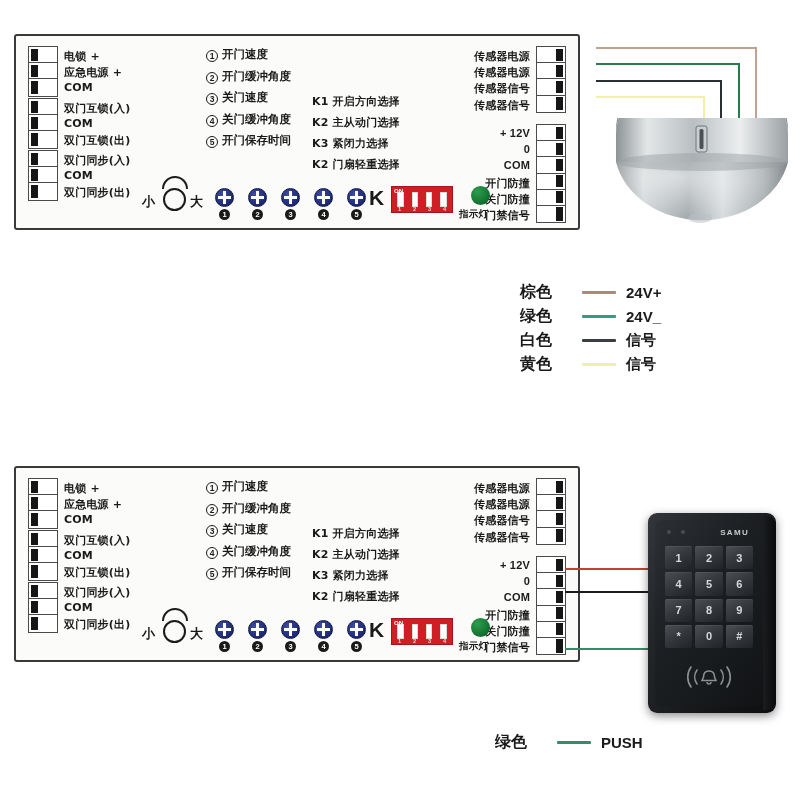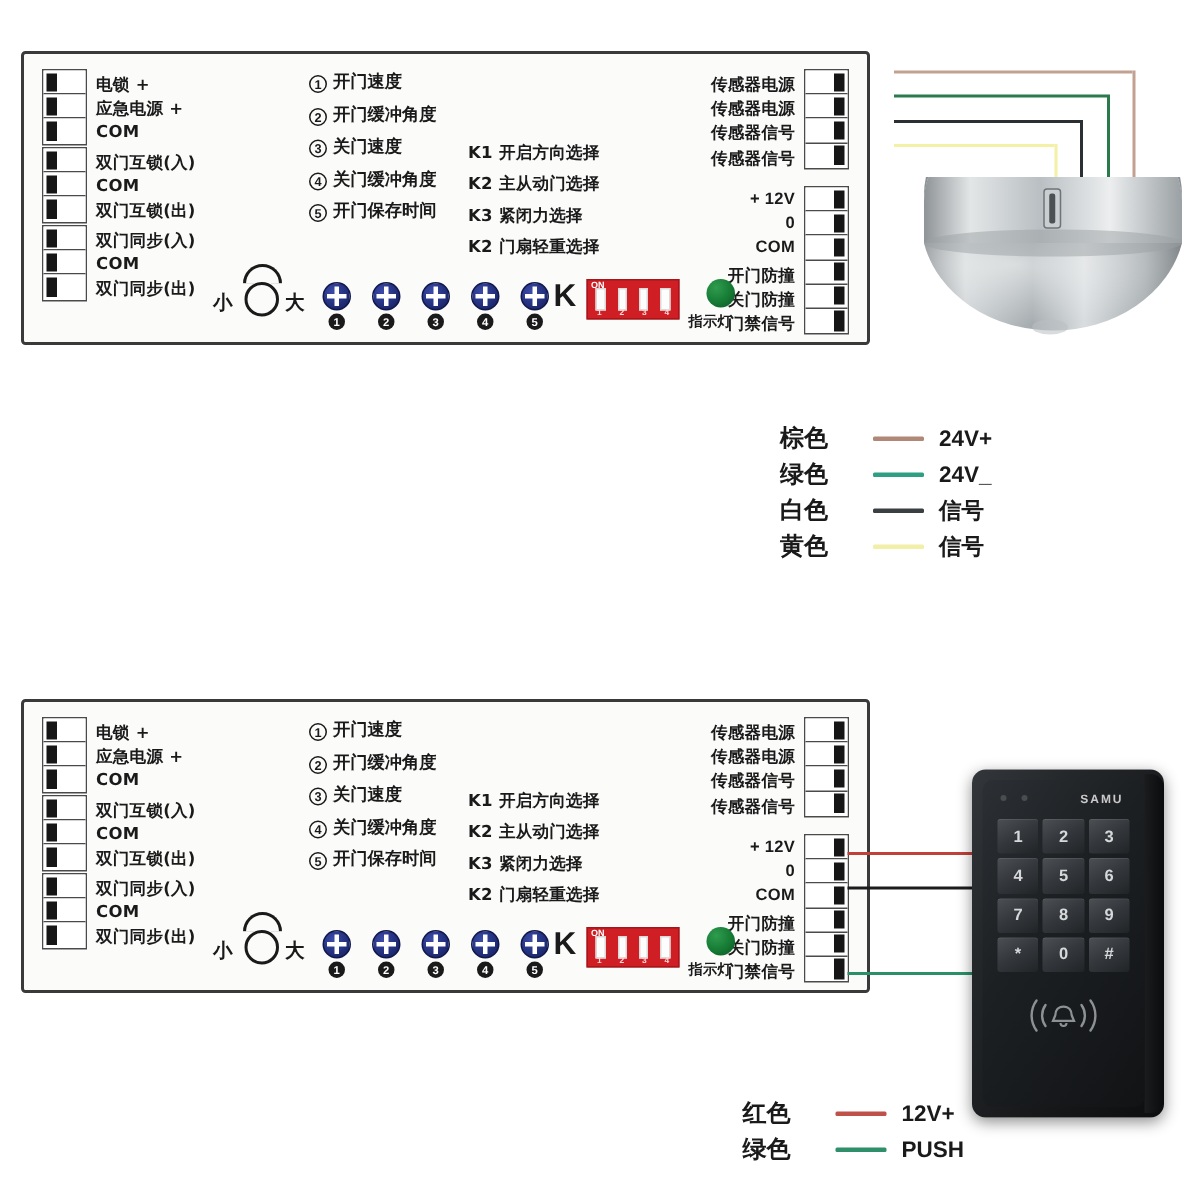--- a/index.html
+++ b/index.html
@@ -410,34 +410,29 @@
         <div class="legval">信号</div>
       </div>
       <div class="legrow">
         <div class="legname">黄色</div>
         <div class="legline" style="background:#f2efa8;"></div>
         <div class="legval">信号</div>
       </div>
     </div>
     <div class="legend" style="left:495px; top:730px;">
       <div class="legrow">
-        <div class="legname">红色</div>
-        <div class="legline" style="background:#c0504a;"></div>
-        <div class="legval">12V+</div>
-      </div>
-      <div class="legrow">
         <div class="legname">绿色</div>
         <div class="legline" style="background:#2f8f6b;"></div>
         <div class="legval">PUSH</div>
       </div>
     </div>
     <div class="wire wh" style="left:565px; top:568px; width:190px; background:#c0403a;"></div>
     <div class="wire wh" style="left:565px; top:591px; width:190px; background:#1c1c1c;"></div>
     <div class="wire wh" style="left:565px; top:648px; width:190px; background:#2b9068;"></div>
-    <div class="keypad" style="left:648px; top:513px; width:128px; height:232px;">
+    <div class="keypad" style="left:648px; top:513px; width:128px; height:200px;">
       <div class="kp-side"></div>
       <div class="kp-face">
         <div class="kp-led" style="left:12px; top:10px;"></div>
         <div class="kp-led" style="left:26px; top:10px;"></div>
         <div class="kp-brand" style="right:14px; top:8px;">SAMU</div>
         <div class="kp-keys" style="left:10px; top:26px; width:88px; height:102px;">
           <div class="kp-key">1</div>
           <div class="kp-key">2</div>
           <div class="kp-key">3</div>
           <div class="kp-key">4</div>

